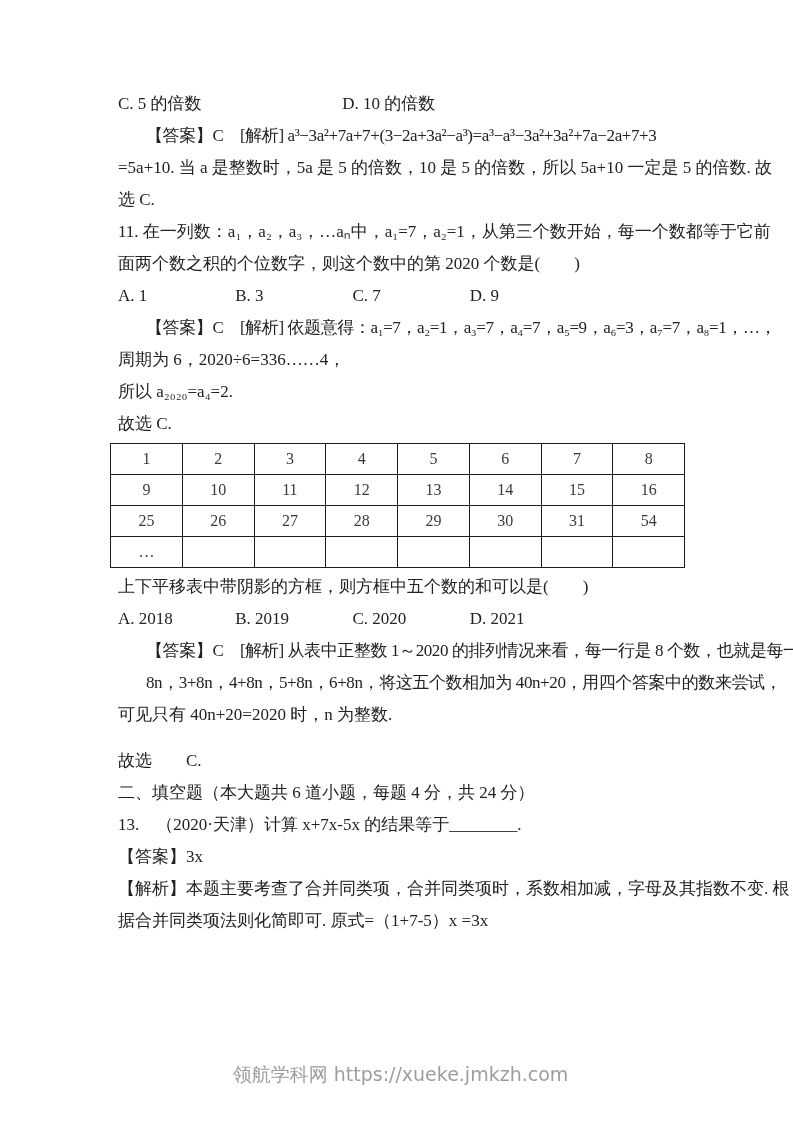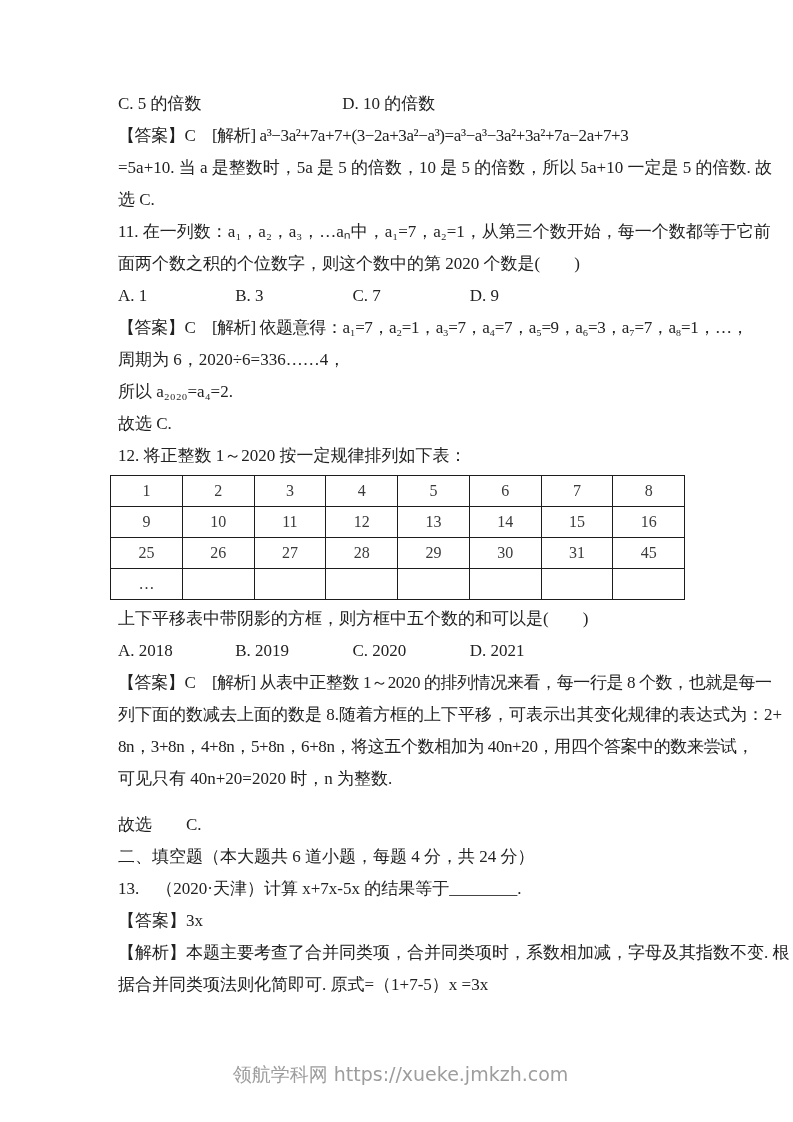--- a/index.html
+++ b/index.html
@@ -21,21 +21,21 @@
     left: 118px;
     top: 88px;
     width: 600px;
     font-family: Liberation Serif, serif;
   }
   .line {
     height: 32px;
     line-height: 32px;
     white-space: nowrap;
   }
-  .tight { letter-spacing: -0.4px; }
+  .tight { letter-spacing: -0.4px; margin-left: 28px; }
   .col2 { display: inline-block; width: 220px; }
   .opt  { display: inline-block; width: 113px; }
   .gap  { margin-top: 14px; }
   table.grid {
     border-collapse: collapse;
     table-layout: fixed;
     width: 575px;
     margin: 3px 0 3px -8px;
   }
   table.grid td {
@@ -77,21 +77,20 @@
     <span class="opt">A. 1</span>
     <span class="opt">B. 3</span>
     <span class="opt">C. 7</span>
     <span>D. 9</span>
   </div>
   <div class="line tight">【答案】C　[解析] 依题意得：a₁=7，a₂=1，a₃=7，a₄=7，a₅=9，a₆=3，a₇=7，a₈=1，…，</div>
   <div class="line">周期为 6，2020÷6=336……4，</div>
   <div class="line">所以 a₂₀₂₀=a₄=2.</div>
   <div class="line">故选 C.</div>
 
-  <div class="line">12. 将正整数 1～2020 按一定规律排列如下表：</div>
 
   <table class="grid">
     <tbody>
         <tr>
           <td>1</td>
           <td>2</td>
           <td>3</td>
           <td>4</td>
           <td>5</td>
           <td>6</td>
@@ -109,21 +108,21 @@
           <td>16</td>
         </tr>
         <tr>
           <td>25</td>
           <td>26</td>
           <td>27</td>
           <td>28</td>
           <td>29</td>
           <td>30</td>
           <td>31</td>
-          <td>45</td>
+          <td>54</td>
         </tr>
         <tr>
           <td>…</td>
           <td></td>
           <td></td>
           <td></td>
           <td></td>
           <td></td>
           <td></td>
           <td></td>
@@ -132,21 +131,20 @@
   </table>
 
   <div class="line">上下平移表中带阴影的方框，则方框中五个数的和可以是(　　)</div>
   <div class="line">
     <span class="opt">A. 2018</span>
     <span class="opt">B. 2019</span>
     <span class="opt">C. 2020</span>
     <span>D. 2021</span>
   </div>
   <div class="line tight">【答案】C　[解析] 从表中正整数 1～2020 的排列情况来看，每一行是 8 个数，也就是每一</div>
-  <div class="line">列下面的数减去上面的数是 8.随着方框的上下平移，可表示出其变化规律的表达式为：2+</div>
   <div class="line tight">8n，3+8n，4+8n，5+8n，6+8n，将这五个数相加为 40n+20，用四个答案中的数来尝试，</div>
   <div class="line">可见只有 40n+20=2020 时，n 为整数.</div>
   <div class="line gap">故选　　C.</div>
 
   <div class="line">二、填空题（本大题共 6 道小题，每题 4 分，共 24 分）</div>
 
   <div class="line">13.　（2020·天津）计算 x+7x-5x 的结果等于________.</div>
   <div class="line">【答案】3x</div>
   <div class="line">【解析】本题主要考查了合并同类项，合并同类项时，系数相加减，字母及其指数不变. 根</div>
   <div class="line">据合并同类项法则化简即可. 原式=（1+7-5）x =3x</div>

